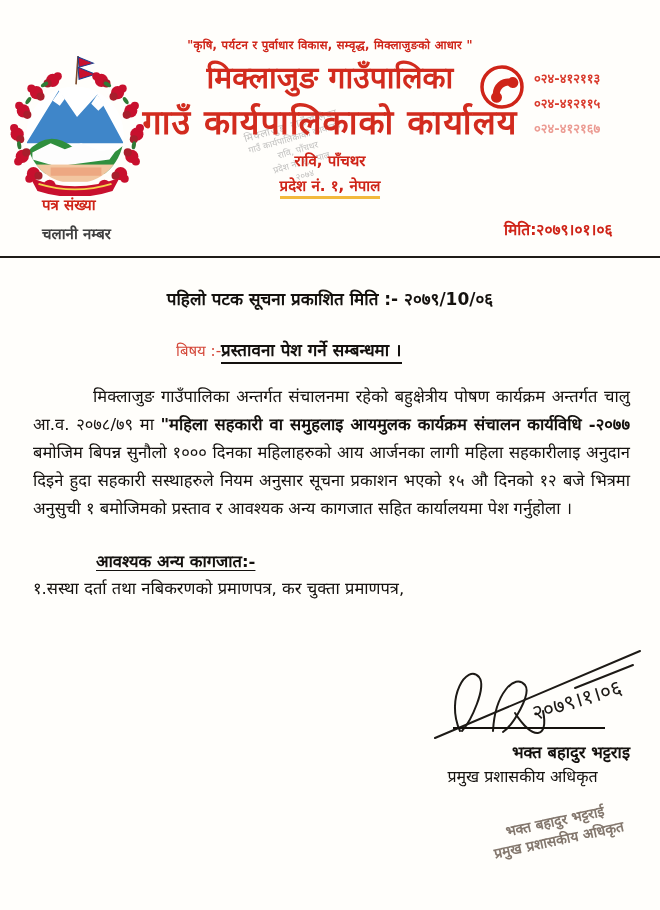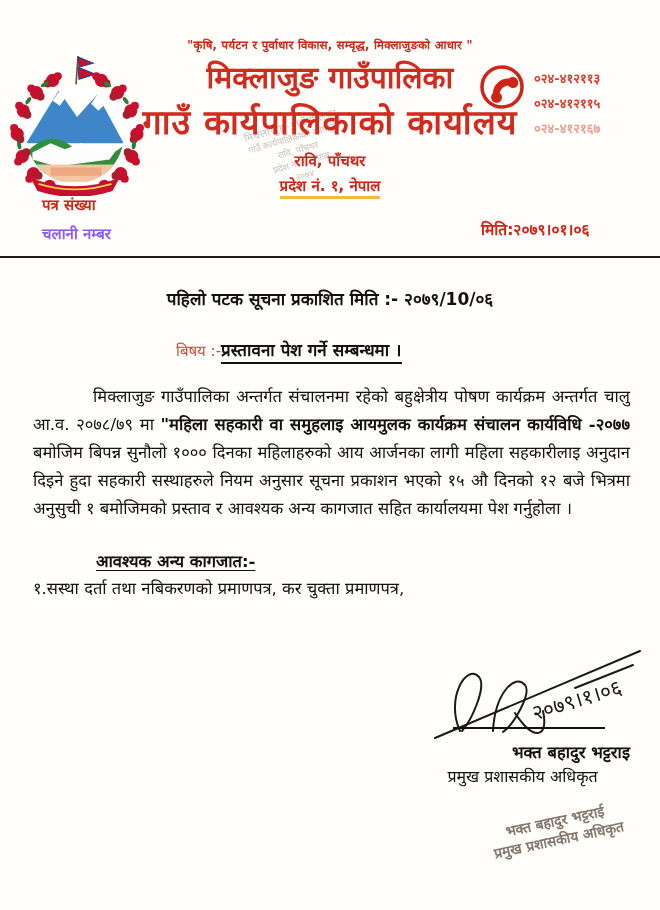--- a/index.html
+++ b/index.html
@@ -22,22 +22,22 @@
   .phones{left:534px;top:66px;font-size:13px;font-weight:bold;color:#d93a2c;line-height:25px;}
   .phones .faded{opacity:.5;}
 
   .seal{
     left:208px;top:118px;width:180px;transform:rotate(-16deg);
     color:#8f8f8f;opacity:.55;text-align:center;font-size:9px;line-height:13px;z-index:0;
   }
   .seal .big{font-size:10.5px;letter-spacing:1px;}
 
   .patra{left:42px;top:194px;font-size:15px;font-weight:bold;color:#cf2418;text-align:center;}
-  .chalani{left:42px;top:223px;font-size:15px;font-weight:bold;color:#8b5cf6;}
-  .miti{left:481px;top:218px;font-size:15.5px;font-weight:bold;color:#cf2418;}
+  .chalani{left:42px;top:223px;font-size:15px;font-weight:bold;color:#404040;}
+  .miti{left:504px;top:218px;font-size:15.5px;font-weight:bold;color:#cf2418;}
 
   .rule{left:0;top:256px;width:660px;border-top:2.5px solid #1f1c18;}
 
   .first-publish{top:287px;left:0;width:660px;text-align:center;font-size:17px;font-weight:bold;color:#14110e;}
   .subject-row{top:338px;left:176px;font-size:15px;}
   .subject-label{color:#d4483a;}
   .subject-text{font-size:17px;font-weight:bold;color:#14110e;border-bottom:2px solid #14110e;padding-bottom:2px;}
 
   .para{top:383px;left:33px;width:597px;font-size:16.5px;line-height:28px;text-align:justify;text-indent:60px;color:#14110e;}
   .docs-heading{top:549px;left:84px;font-size:16.5px;font-weight:bold;color:#14110e;text-decoration:underline;text-underline-offset:3px;margin-left:12px;}

